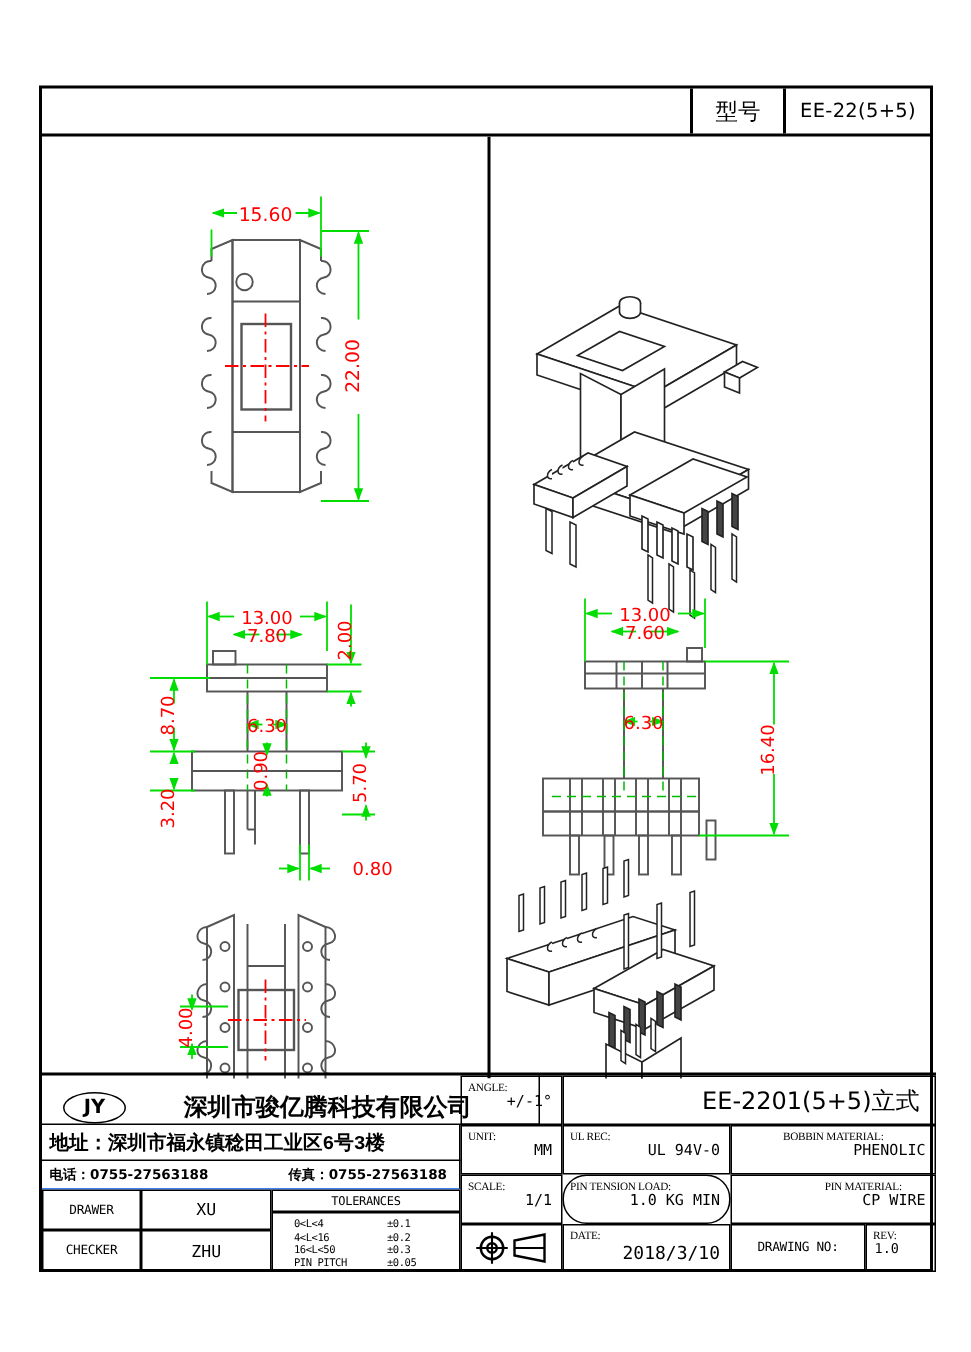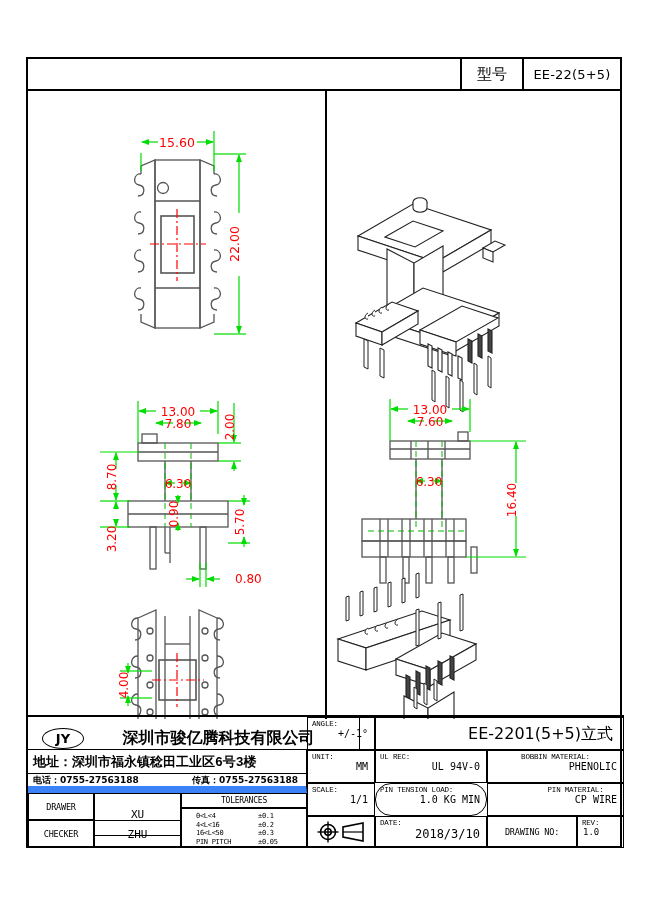--- a/index.html
+++ b/index.html
@@ -25,21 +25,21 @@
 
   
   #canvas{position:absolute;left:0;top:32px;width:596px;height:628px;}
   #canvas svg{display:block;}
 
   
   #title{position:absolute;left:0;bottom:0;width:596px;height:131px;
          border-top:2px solid #000;box-sizing:border-box;}
   .tcell{position:absolute;box-sizing:border-box;border:1px solid #000;
          overflow:hidden;}
-  .lab{font-family:Liberation Mono, monospace;font-size:7.5px;
+  .lab{font-family:Liberation Serif, serif;font-size:7.5px;
        letter-spacing:-.2px;padding:2px 0 0 4px;white-space:nowrap;}
   .val{font-family:"DejaVu Sans Mono",monospace;font-size:10px;
        text-align:right;padding:0 6px 1px 0;white-space:nowrap;}
   .ctr{display:flex;align-items:center;justify-content:center;height:100%;
        font-family:"DejaVu Sans Mono",monospace;font-size:8.5px;letter-spacing:-.2px;}
   .ctr2{display:flex;align-items:center;justify-content:center;height:100%;
        font-family:"DejaVu Sans Mono",monospace;font-size:11px;}
 
   #logo-row{position:absolute;left:0;top:0;width:332px;height:33px;
             border-right:1px solid #000;border-bottom:1px solid #000;box-sizing:border-box;
@@ -47,21 +47,21 @@
   #jy{width:40px;height:19px;border:1.6px solid #000;border-radius:50%;
       margin-left:14px;display:flex;align-items:center;justify-content:center;
       font-family:"DejaVu Sans",sans-serif;font-weight:bold;font-size:13px;}
   #company{flex:1;text-align:center;font-family:"DejaVu Sans",sans-serif;
            font-size:16px;font-weight:bold;padding-right:6px;}
   #addr-row{position:absolute;left:0;top:33px;width:279px;height:24px;
             border-right:1px solid #000;border-bottom:1px solid #000;box-sizing:border-box;
             display:flex;align-items:center;font-family:Liberation Mono, monospace;
             font-size:13px;font-weight:bold;padding-left:5px;}
   #tel-row{position:absolute;left:0;top:57px;width:279px;height:19px;
-           border-right:1px solid #000;border-bottom:7px solid #3b82f6;box-sizing:border-box;
+           border-right:1px solid #000;border-bottom:1px solid #3b82f6;box-sizing:border-box;
            display:flex;align-items:center;font-family:"DejaVu Sans",sans-serif;
            font-size:9px;font-weight:bold;}
   #tel-row span:first-child{padding-left:5px;}
   #tel-row span:last-child{margin-left:auto;padding-right:8px;}
 
   .tolhdr{font-family:"DejaVu Sans Mono",monospace;font-size:8px;text-align:center;
           padding-top:2px;letter-spacing:-.2px;}
   .tolrow{display:flex;font-family:"DejaVu Sans Mono",monospace;font-size:7px;
           letter-spacing:-.3px;line-height:8.6px;}
   .tolrow span:first-child{width:62px;padding-left:14px;}
@@ -452,21 +452,21 @@
       </div>
       <div id="addr-row">地址：深圳市福永镇稔田工业区6号3楼</div>
       <div id="tel-row">
         <span>电话：0755-27563188</span>
         <span>传真：0755-27563188</span>
       </div>
 
       <div class="tcell" style="left:0;top:76px;width:66px;height:27px;">
         <div class="ctr">DRAWER</div>
       </div>
-      <div class="tcell" style="left:66px;top:76px;width:87px;height:43px;">
+      <div class="tcell" style="left:66px;top:76px;width:87px;height:27px;">
         <div class="ctr2">XU</div>
       </div>
       <div class="tcell" style="left:0;top:103px;width:66px;height:28px;">
         <div class="ctr">CHECKER</div>
       </div>
       <div class="tcell" style="left:66px;top:103px;width:87px;height:28px;">
         <div class="ctr2">ZHU</div>
       </div>
 
       <div class="tcell" style="left:153px;top:76px;width:126px;height:15px;">

